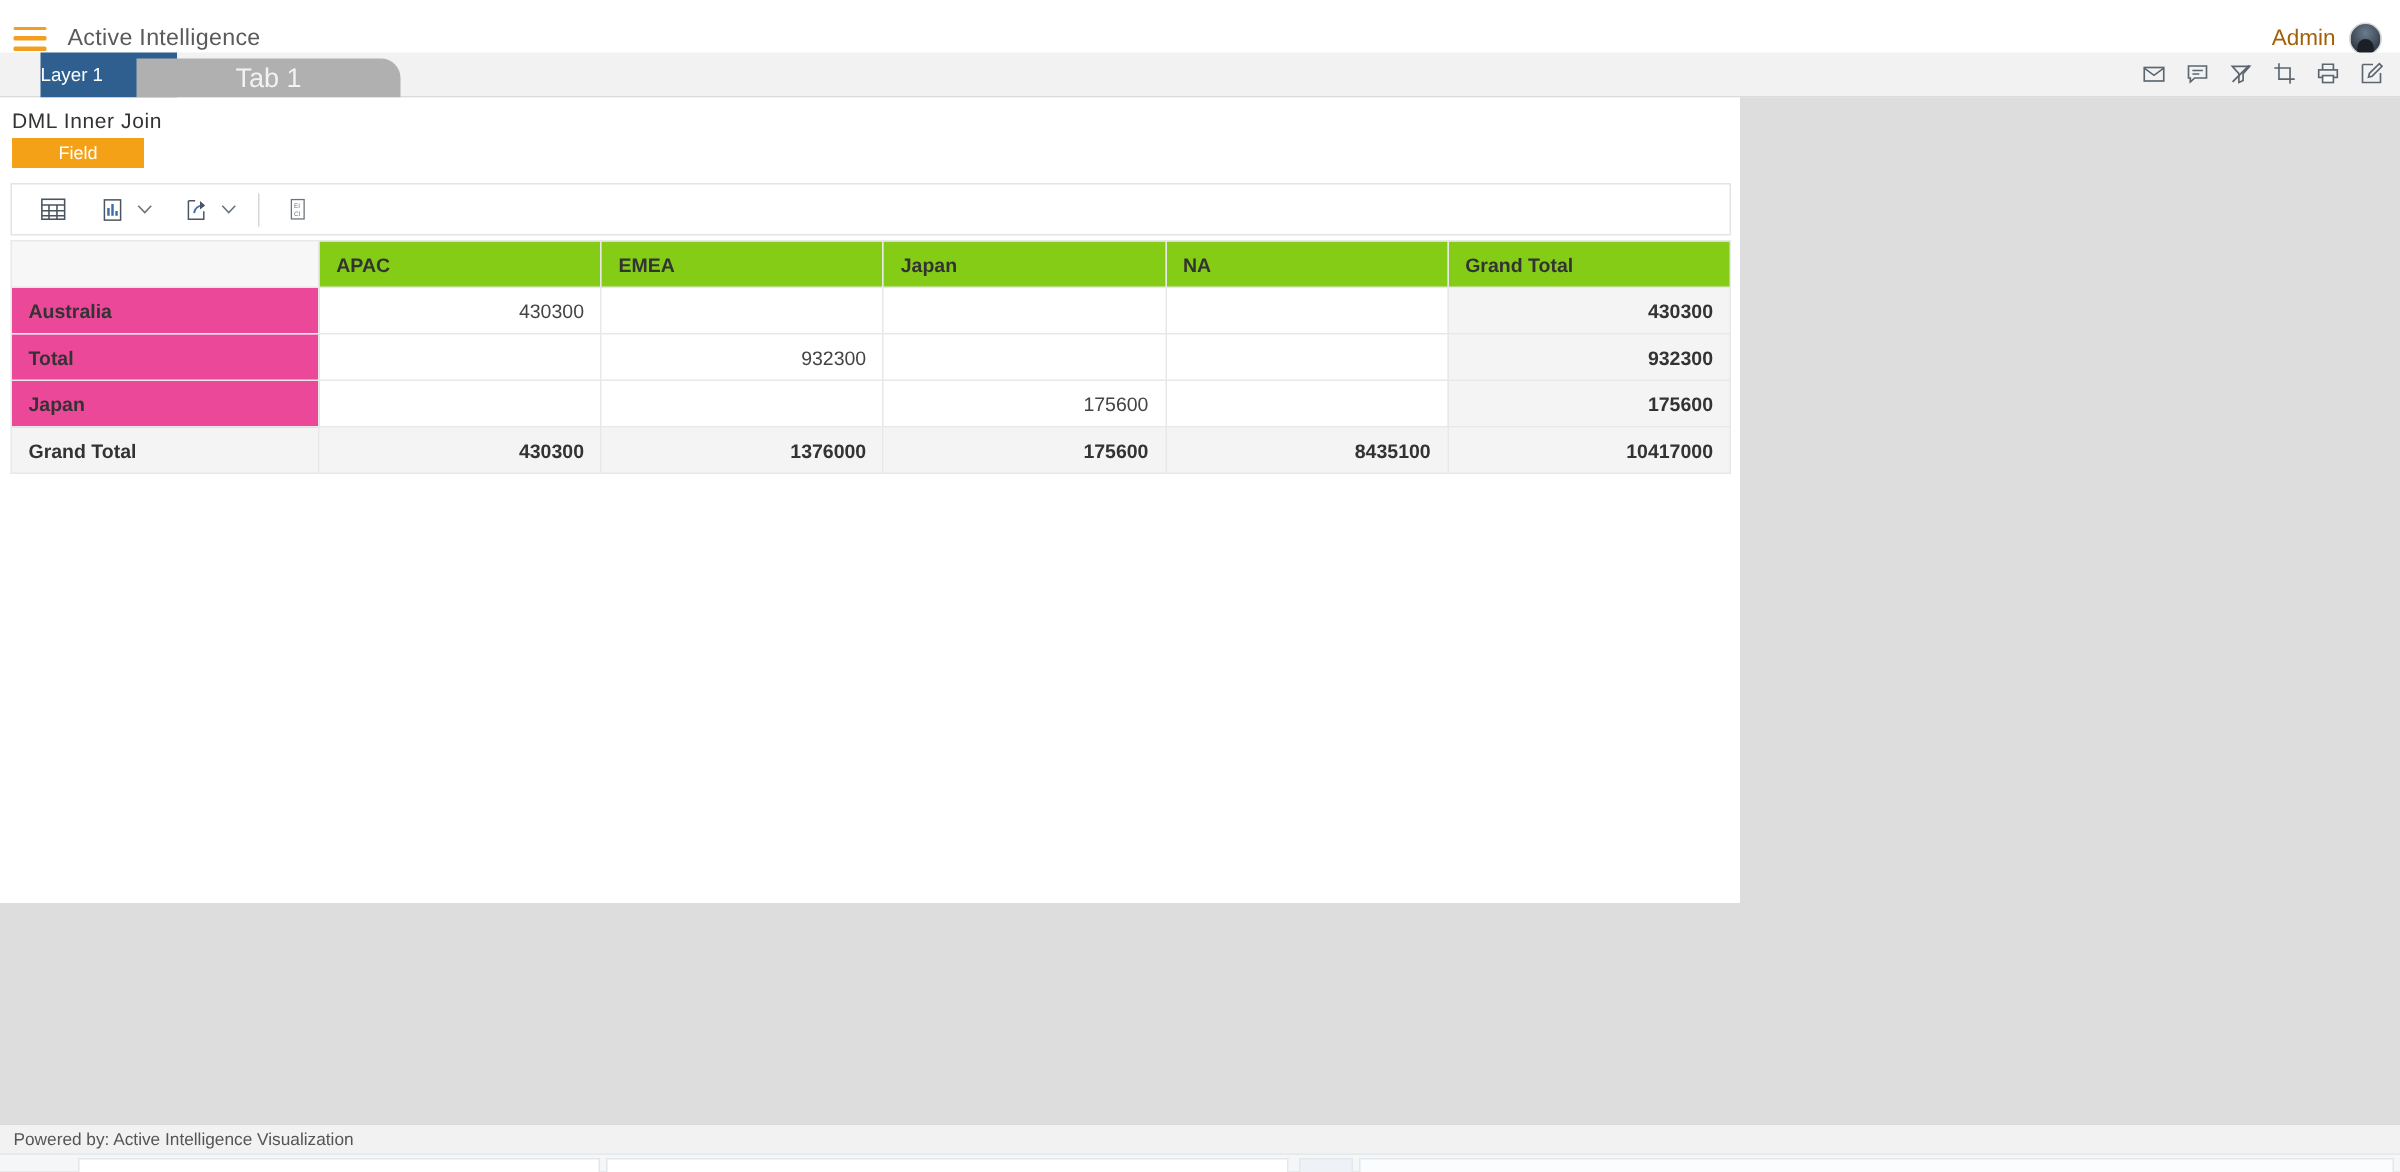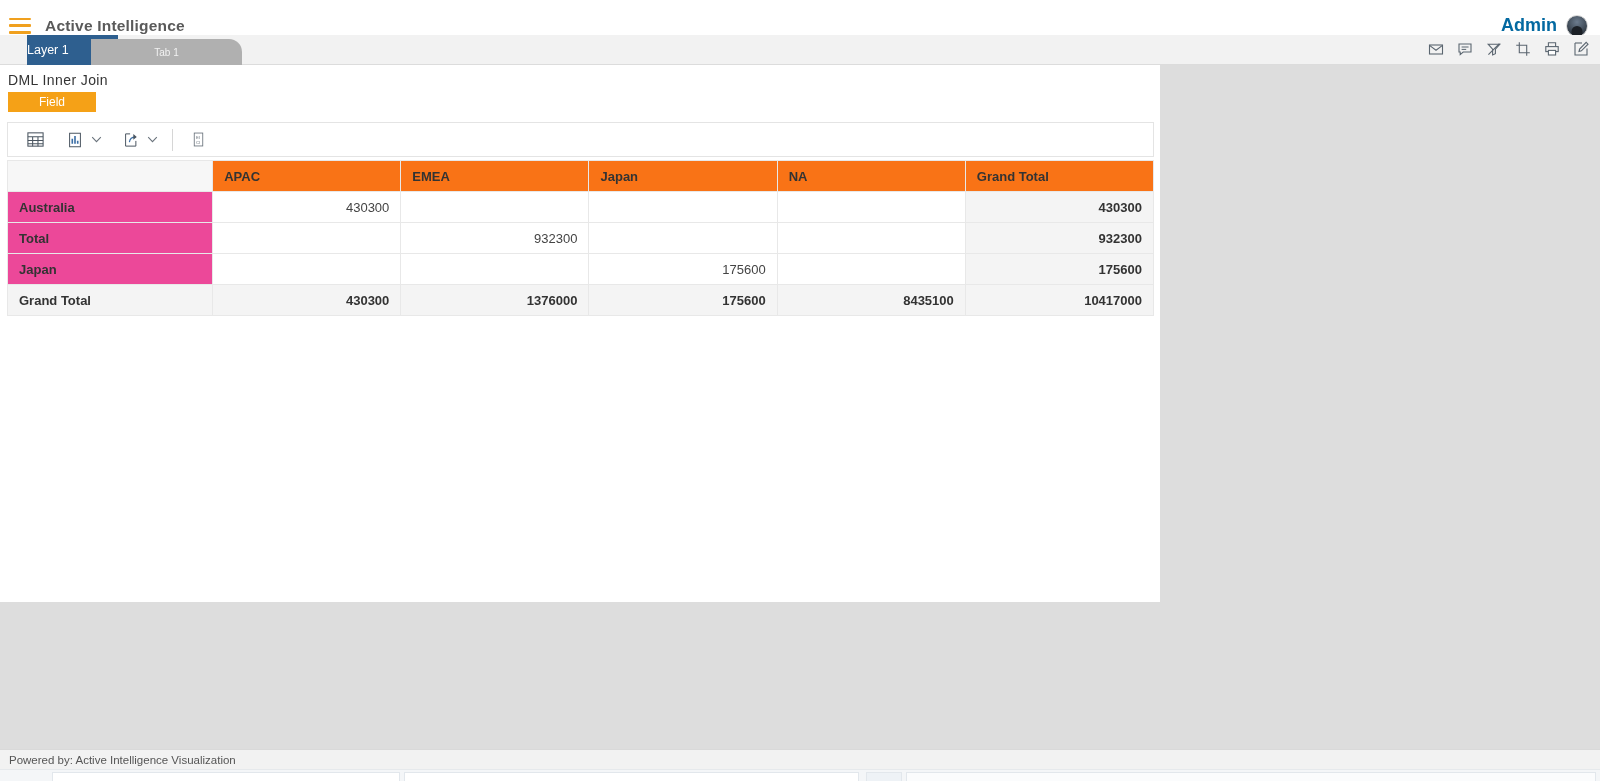--- a/index.html
+++ b/index.html
@@ -10,36 +10,35 @@
     overflow: hidden;
   }
 
   
   .appbar {
     position: absolute; top: 0; left: 0;
     width: 1600px; height: 52px;
     background: #ffffff;
     display: flex; align-items: center;
     border-bottom: 1px solid #e3e3e3;
-    font-weight: bold;
   }
   .hamburger {
     margin-left: 9px; width: 22px; height: 16px;
     display: flex; flex-direction: column; justify-content: space-between;
     cursor: pointer;
   }
   .hamburger i { display: block; height: 2.6px; background: #f0a01e; border-radius: 1px; }
   .app-title {
     margin-left: 14px; font-size: 15.5px; color: #5a5a5a;
     letter-spacing: .2px;
   }
   .appbar-right {
     margin-left: auto; display: flex; align-items: center; margin-right: 12px;
   }
-  .admin-label { font-size: 18px; color: #0369a1; margin-right: 9px; }
+  .admin-label { font-size: 15px; color: #a16207; margin-right: 9px; }
   .avatar {
     width: 22px; height: 22px; border-radius: 50%;
     background: radial-gradient(circle at 50% 30%, #6c7c8e 0%, #3c4753 60%, #22272e 100%);
     border: 1.5px solid #d7d7d7;
     position: relative; overflow: hidden;
   }
   .avatar::after {
     content: ""; position: absolute; left: 50%; top: 52%;
     transform: translateX(-50%);
     width: 11px; height: 11px; border-radius: 50% 50% 0 0;
@@ -57,23 +56,23 @@
     position: absolute; left: 0; top: 0;
     width: 91px; height: 30px;
     background: #2e5f8f;
     color: #ffffff; font-size: 12.5px;
     display: flex; align-items: center; justify-content: flex-start;
     cursor: pointer;
     margin-left: 27px;
   }
   .page-tab {
     position: absolute; left: 91px; top: 4px;
-    width: 151px; height: 26px;
+    width: 176px; height: 26px;
     background: #b0b0b0;
-    color: #f2f2f2; font-size: 10px;
+    color: #f2f2f2; font-size: 18px;
     display: flex; align-items: center; justify-content: center;
     border-radius: 0 13px 0 0;
     cursor: pointer;
   }
   .toolicons {
     position: absolute; right: 9px; top: 4px;
     display: flex; align-items: center; gap: 9px;
   }
   .toolicons .ticon {
     width: 20px; height: 20px;
@@ -132,21 +131,21 @@
     font-size: 13px;
   }
   .pivot th, .pivot td {
     border: 1px solid #e8e8e8;
     height: 31px;
     padding: 0 11px;
     color: #333333;
     white-space: nowrap;
   }
   .pivot thead th {
-    background: #f97316;
+    background: #84cc16;
     font-weight: bold;
     text-align: left;
     height: 31px;
   }
   .pivot thead th.corner { background: #f7f7f7; }
   .pivot tbody th.rowhdr {
     background: #ec4899;
     font-weight: bold;
     text-align: left;
   }

